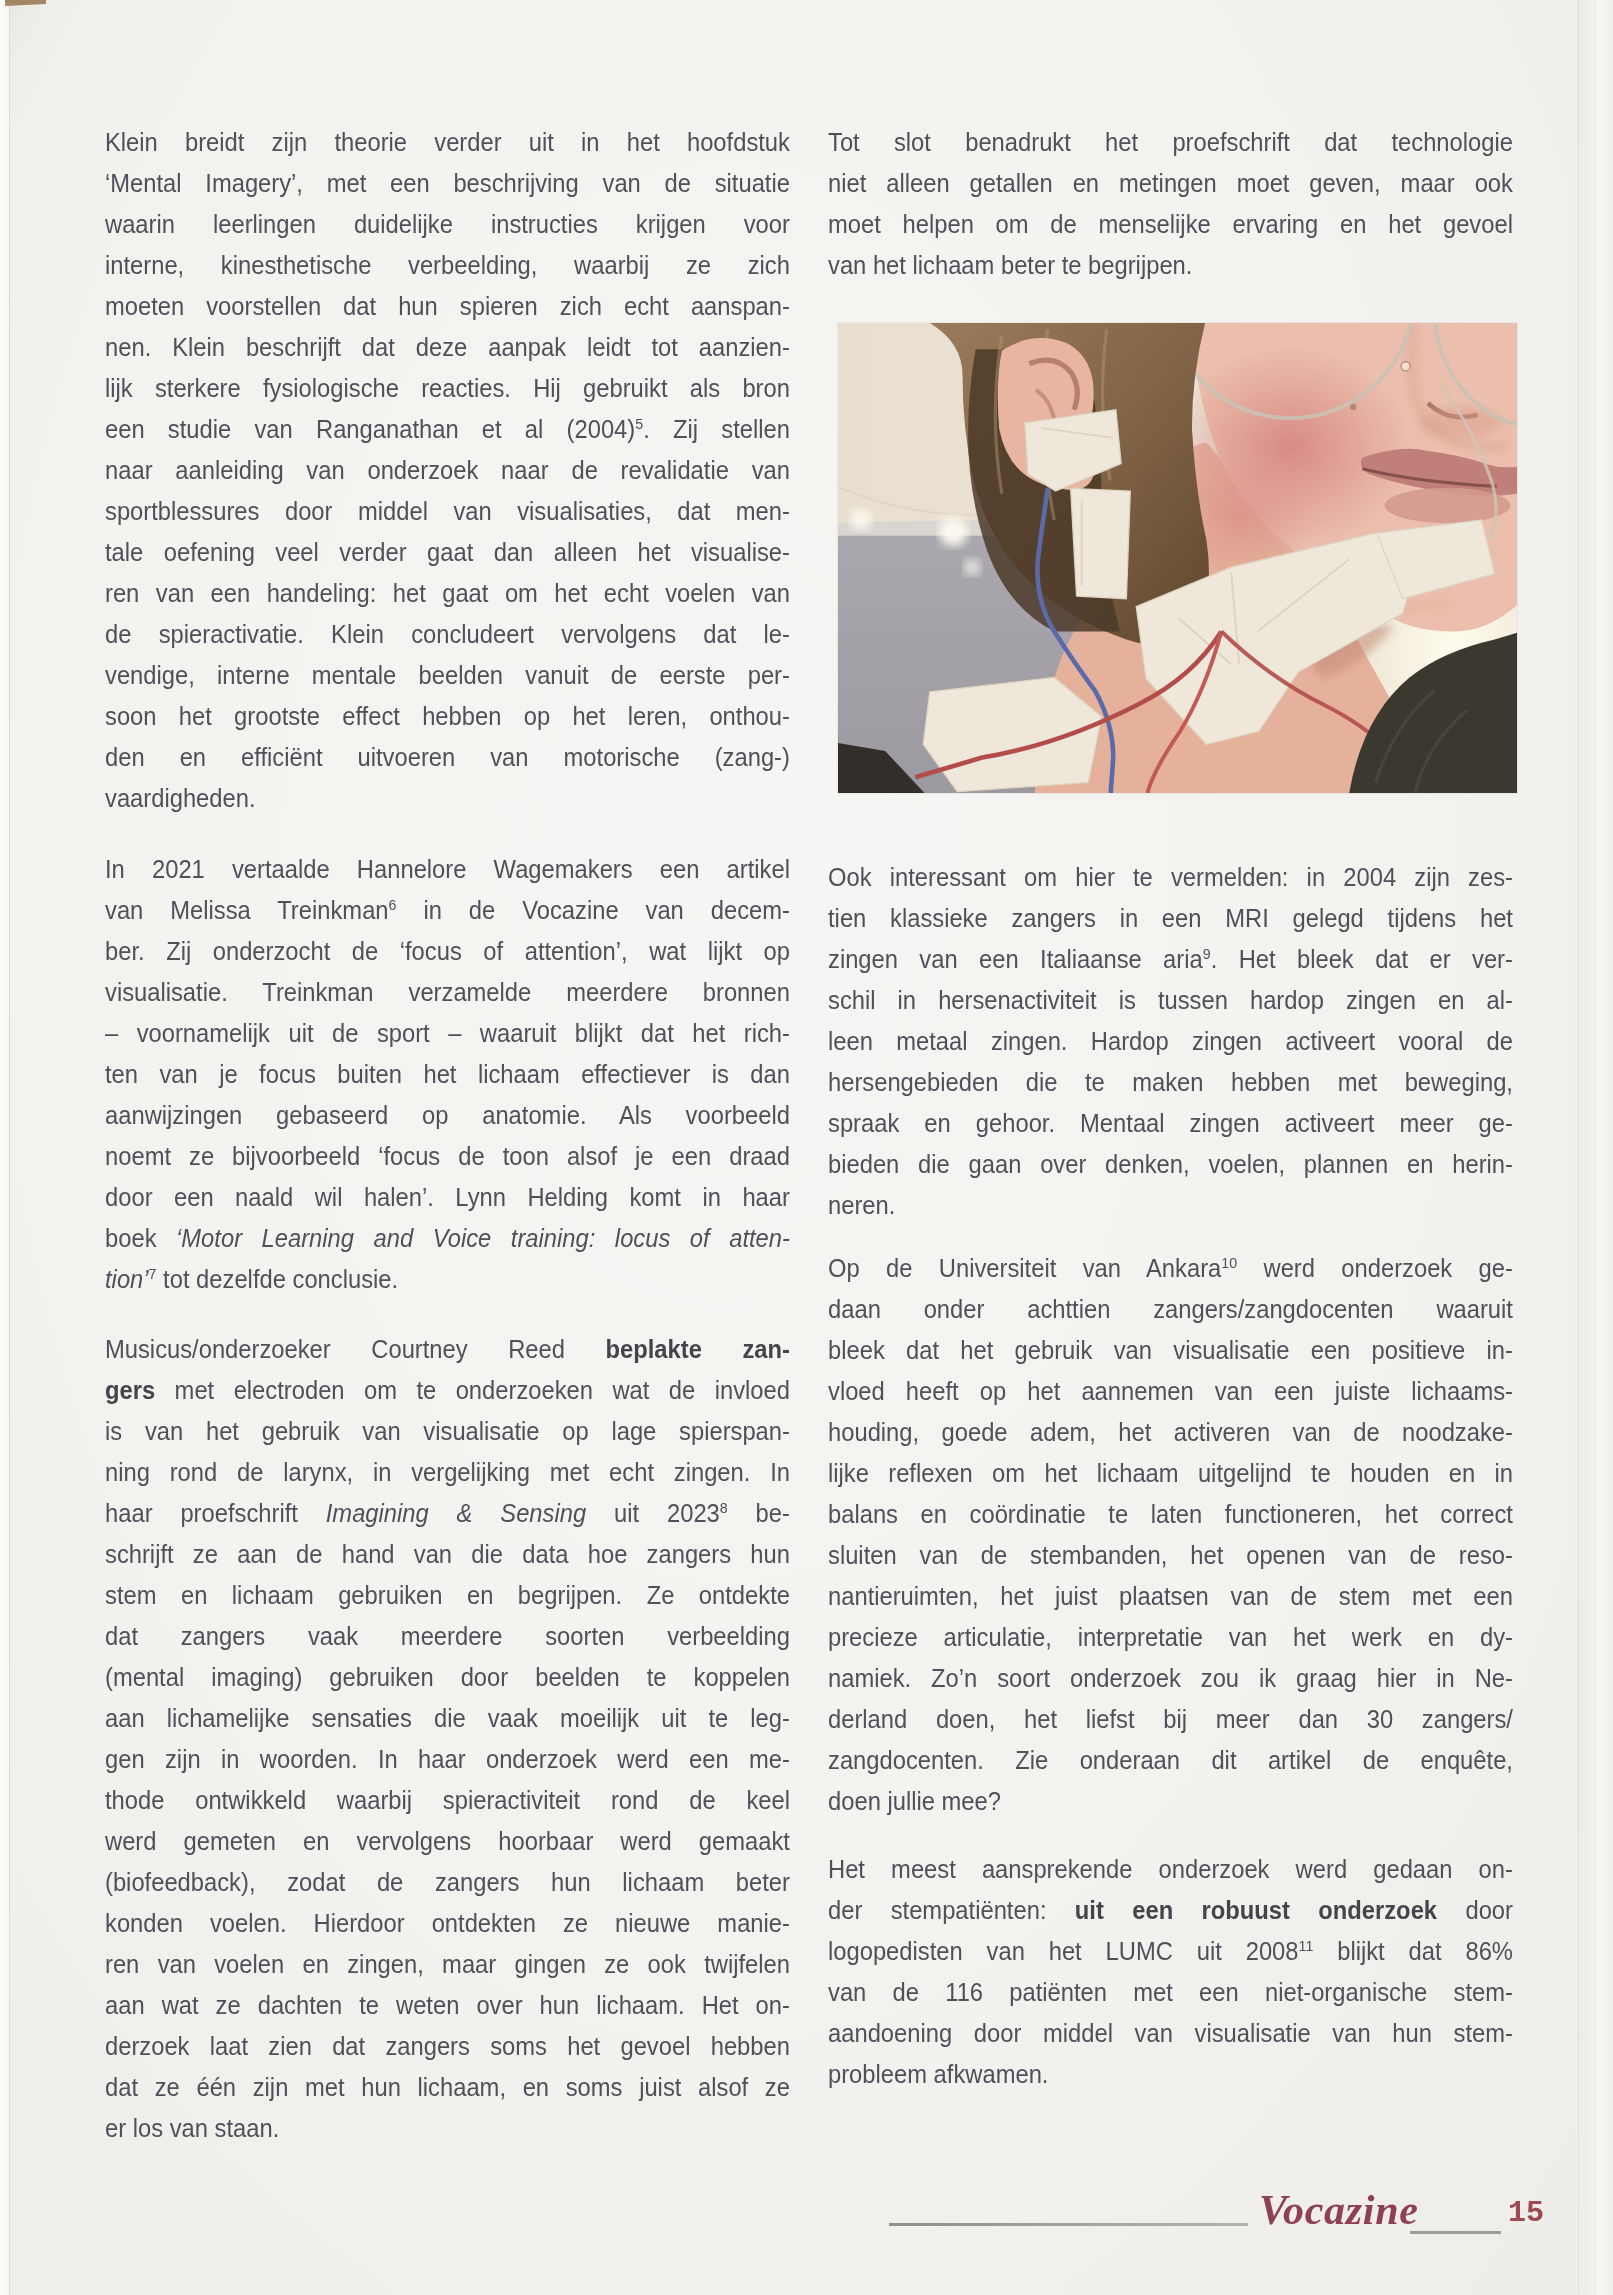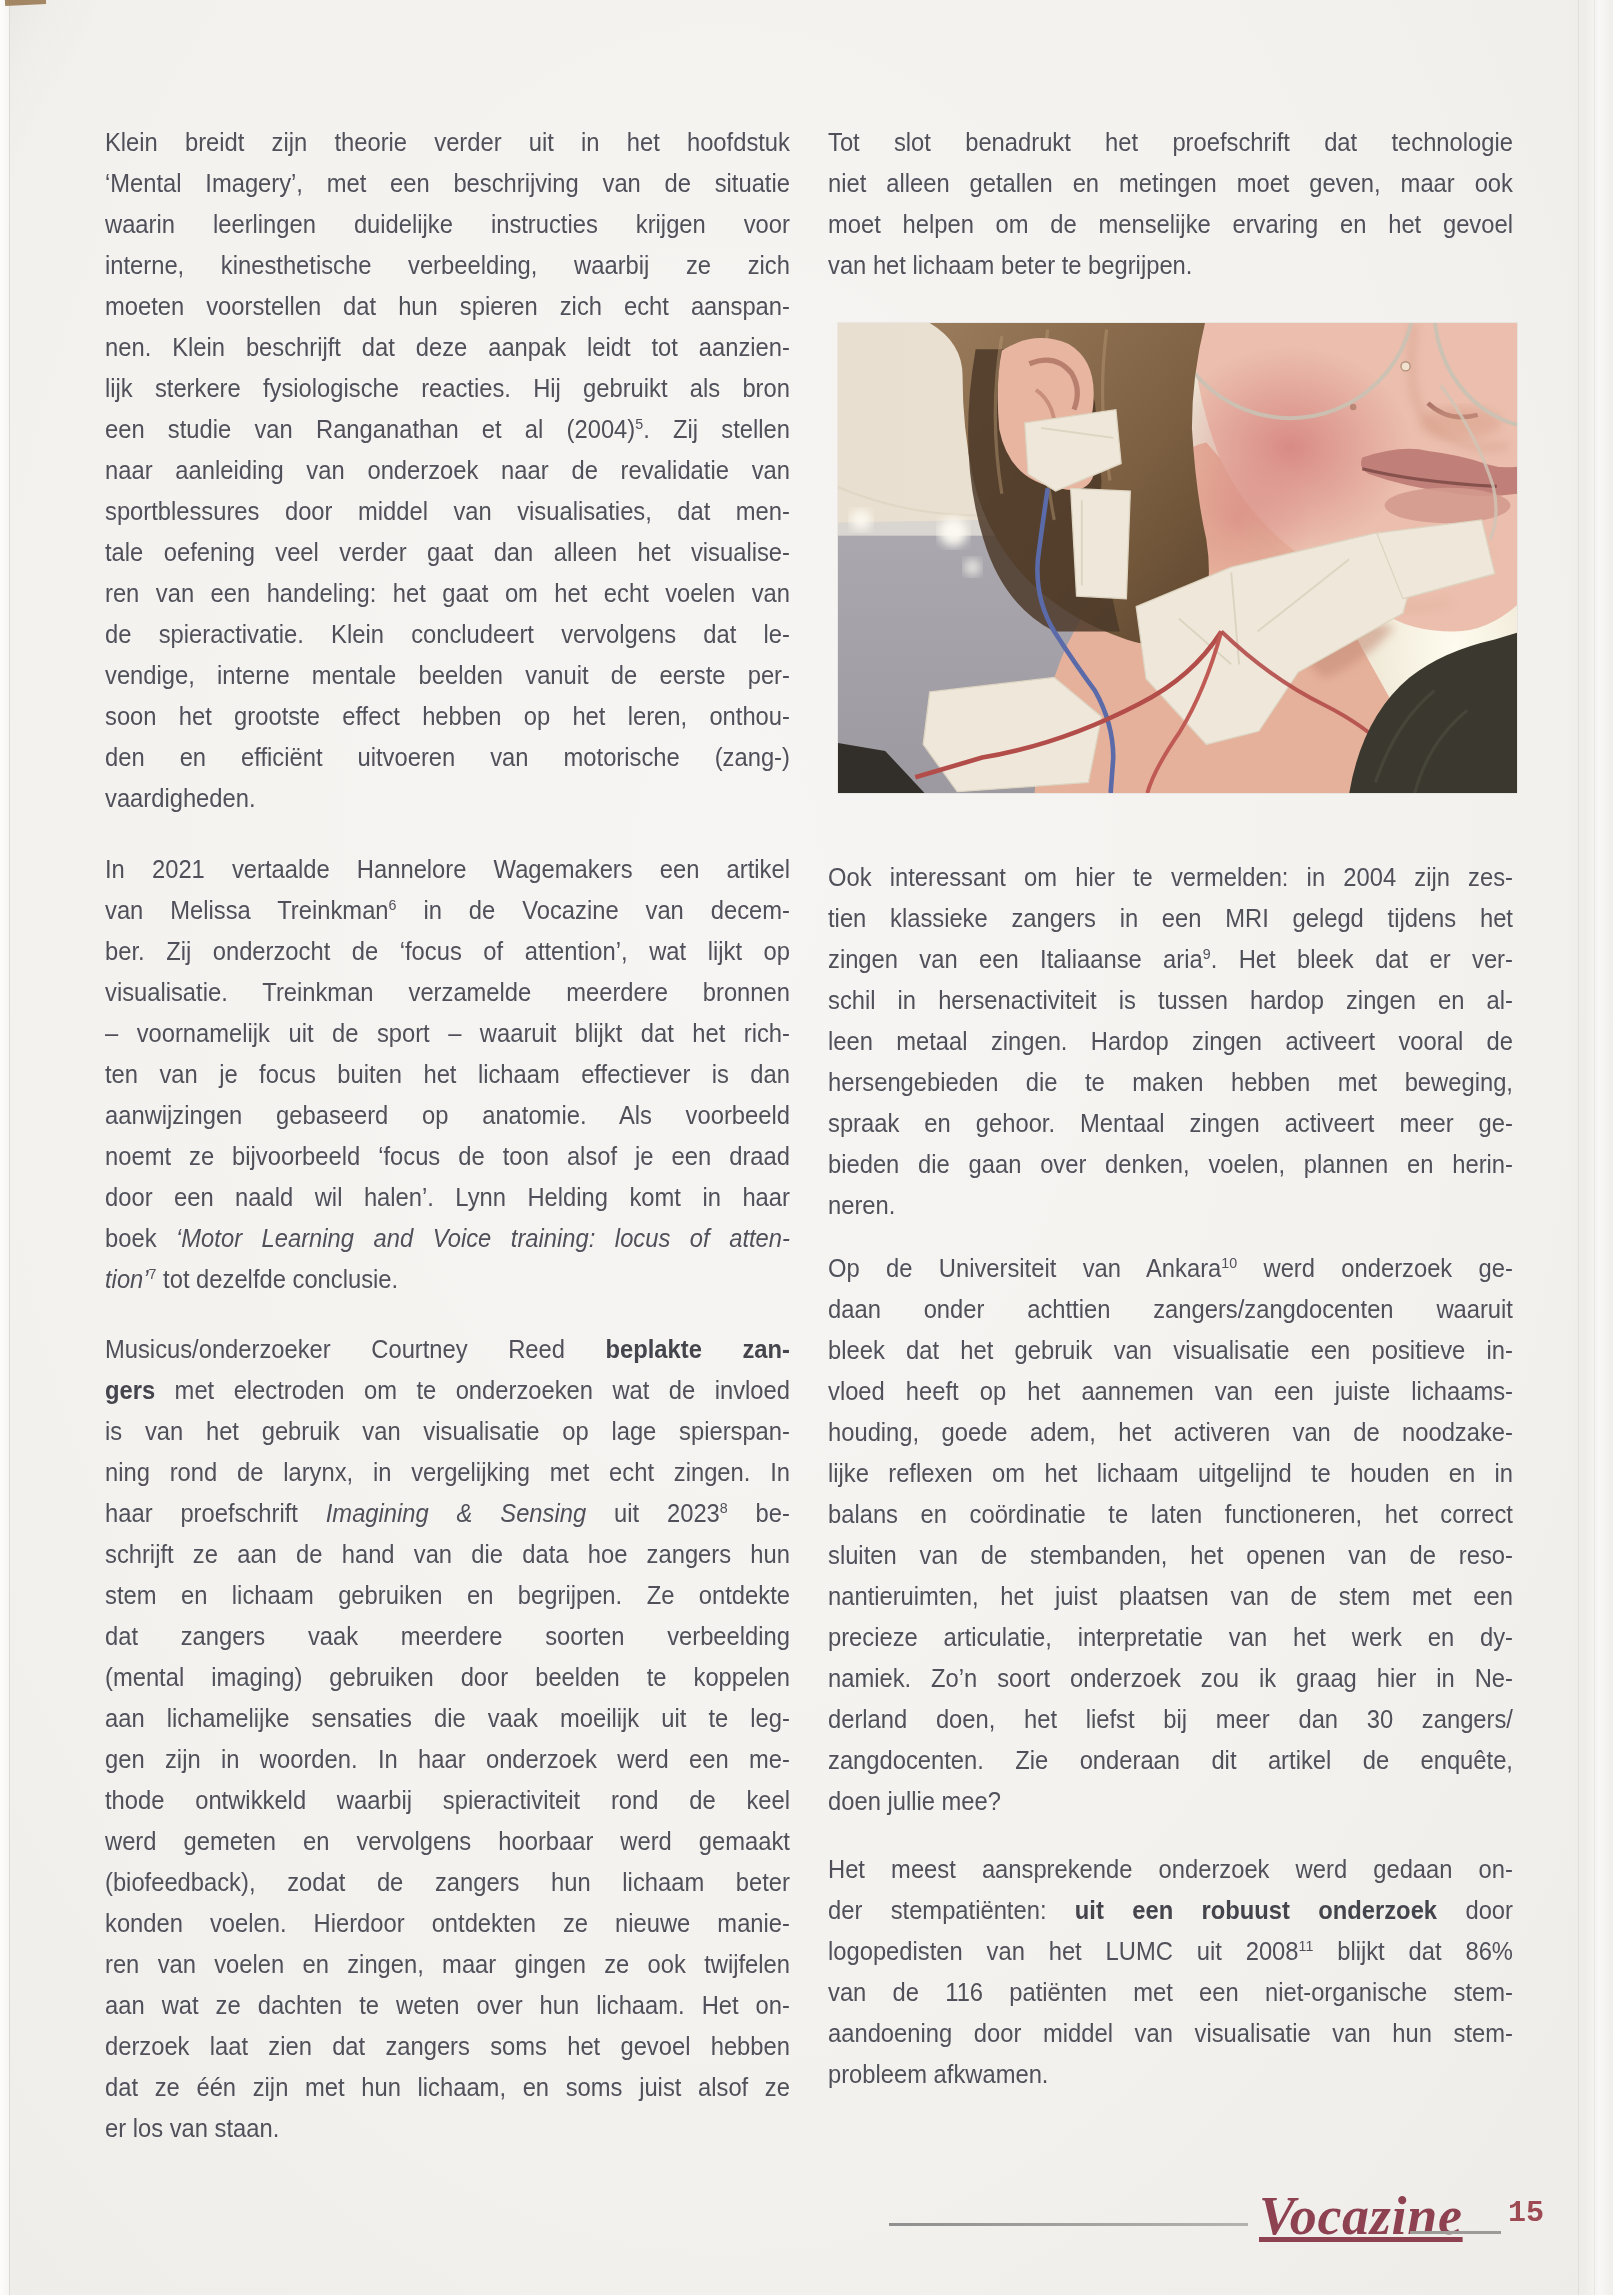--- a/index.html
+++ b/index.html
@@ -43,21 +43,21 @@
   figure.photo{position:absolute;left:838px;top:323px;width:679px;height:470px;margin:0;
     box-shadow:0 0 0 0.7px rgba(180,175,165,.25);}
   figure.photo svg{display:block;width:100%;height:100%;}
 
   
   .footer-rule-long{position:absolute;left:889px;top:2223px;width:359px;height:2.6px;
     background:linear-gradient(90deg,#8f8f8f,#b5b3af);}
   .footer-rule-short{position:absolute;left:1410px;top:2231px;width:91px;height:2.6px;background:#9d9b98;}
   .footer-brand{position:absolute;left:1259px;top:2189px;
     font-family:"Liberation Serif", serif;font-style:italic;font-weight:600;
-    font-size:54px;line-height:1;color:#8e4150;letter-spacing:0.7px;text-decoration:underline;}
+    font-size:42px;line-height:1;color:#8e4150;letter-spacing:0.7px;}
   .footer-page{position:absolute;left:1508px;top:2198px;
     font-family:Liberation Mono, monospace;font-weight:bold;font-size:30px;line-height:1;color:#9d4a53;}
 </style>
 </head>
 <body>
 
 <div class="page">
 
   <div class="corner-shade"></div>
   <div class="edge-left"></div>

